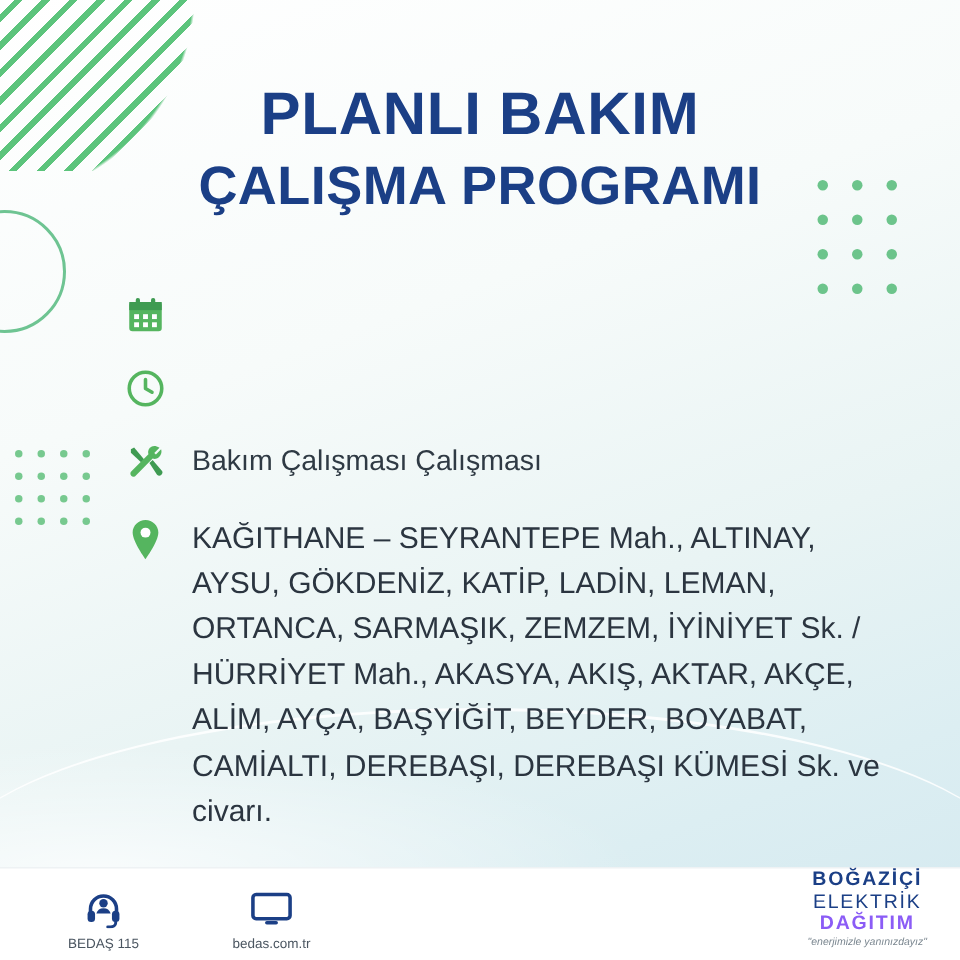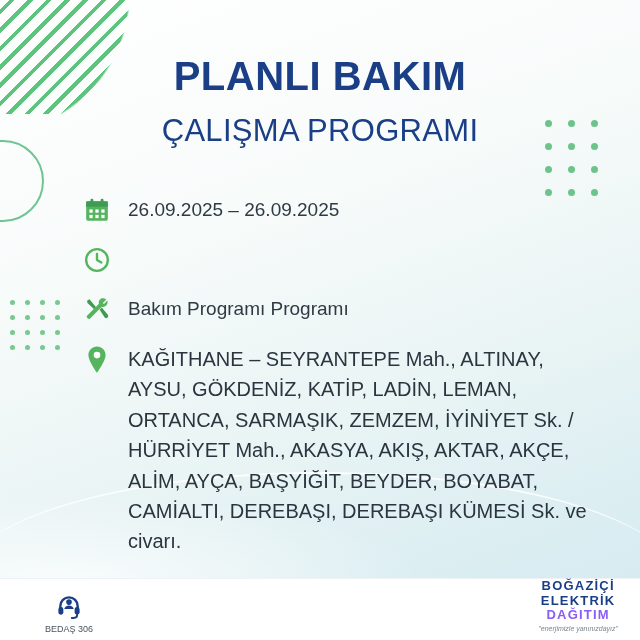--- a/index.html
+++ b/index.html
@@ -63,22 +63,22 @@
     border-radius: 50% 50% 0 0 / 100% 100% 0 0;
   }
 
   
   .title-wrap { position: absolute; top: 55px; left: 0; width: 640px; text-align: center; }
   .title-main {
     font-size: 40px; font-weight: bold; color: #1b3f86;
     letter-spacing: 0.5px; line-height: 1.05;
   }
   .title-sub {
-    margin-top: 16px;
-    font-size: 31px; font-weight: normal; color: #1b3f86;
+    margin-top: 6px;
+    font-size: 36px; font-weight: bold; color: #1b3f86;
     letter-spacing: 0.3px;
   }
 
   
   .info { position: absolute; top: 196px; left: 84px; width: 520px; }
   .row { display: flex; align-items: flex-start; margin-bottom: 22px; }
   .row .ico {
     flex: 0 0 44px; display: flex; align-items: flex-start; justify-content: flex-start;
     padding-top: 1px;
   }
@@ -98,21 +98,21 @@
   .foot-items {
     position: absolute; left: 26px; bottom: 6px;
     display: flex; align-items: flex-end; gap: 26px;
   }
   .foot-item { text-align: center; width: 86px; }
   .foot-item .fi-ico { height: 30px; display: flex; align-items: center; justify-content: center; }
   .foot-item .fi-lbl { font-size: 9px; color: #4a5560; margin-top: 3px; white-space: nowrap; }
 
   .brand { position: absolute; right: 22px; bottom: 8px; text-align: center; margin-top: 48px; }
   .brand .b1 { font-size: 13px; font-weight: bold; color: #1b3f86; letter-spacing: 1.2px; line-height: 1.12; }
-  .brand .b2 { font-size: 13px; font-weight: bold; color: #1b3f86; letter-spacing: 1.2px; line-height: 1.12; }
+  .brand .b2 { font-size: 13px; font-weight: normal; color: #1b3f86; letter-spacing: 1.2px; line-height: 1.12; }
   .brand .b3 { font-size: 13px; font-weight: bold; color: #8b5cf6; letter-spacing: 1.2px; line-height: 1.12; }
   .brand .slogan { font-size: 7px; color: #7b8790; margin-top: 2px; font-style: italic; }
 </style>
 </head>
 <body>
 
 <div class="poster">
 
   <div class="deco stripes-tl"></div>
   <div class="deco circle-left"></div>
@@ -166,41 +166,40 @@
           <rect x="6" y="1.5" width="2.6" height="5" rx="1.2" fill="#3f9b52"></rect>
           <rect x="15.4" y="1.5" width="2.6" height="5" rx="1.2" fill="#3f9b52"></rect>
           <rect x="5" y="11.5" width="3" height="3" fill="#fff"></rect>
           <rect x="10.5" y="11.5" width="3" height="3" fill="#fff"></rect>
           <rect x="16" y="11.5" width="3" height="3" fill="#fff"></rect>
           <rect x="5" y="16.5" width="3" height="3" fill="#fff"></rect>
           <rect x="10.5" y="16.5" width="3" height="3" fill="#fff"></rect>
           <rect x="16" y="16.5" width="3" height="3" fill="#fff"></rect>
         </svg>
       </div>
-      <div class="txt">26.09.2025 – 26.09.2025</div>
     </div>
 
     <div class="row">
       <div class="ico">
         <svg width="26" height="26" viewBox="0 0 24 24" aria-hidden="true">
           <circle cx="12" cy="12" r="10" fill="none" stroke="#55b55f" stroke-width="2.2"></circle>
           <path d="M12 6.5V12l4 2.3" fill="none" stroke="#55b55f" stroke-width="2.2" stroke-linecap="round" stroke-linejoin="round"></path>
         </svg>
       </div>
     </div>
 
     <div class="row">
       <div class="ico">
         <svg width="26" height="26" viewBox="0 0 24 24" aria-hidden="true">
           <path d="M3 4.2l2-1.2 6.2 7.4-1.8 1.9L3 6.3z" fill="#3f9b52"></path>
           <path d="M20.6 3.2l-3.2 3.2 1 1 3.2-3.2c.7 2-.2 3.8-1.4 4.9-1.2 1.1-2.7 1.2-3.8.8L6.1 20.3a1.9 1.9 0 1 1-2.6-2.7L13.8 7.2c-.4-1.2-.2-2.7.9-3.9C15.9 2.1 17.8 1.4 20.6 3.2z" fill="#55b55f"></path>
           <path d="M14.4 12.6l2-1.9 5.4 6.4a1.9 1.9 0 0 1-2.7 2.7z" fill="#3f9b52"></path>
         </svg>
       </div>
-      <div class="txt">Bakım Programı Programı</div>
+      <div class="txt">Bakım Çalışması Çalışması</div>
     </div>
 
     <div class="row loc">
       <div class="ico">
         <svg width="26" height="30" viewBox="0 0 24 28" aria-hidden="true">
           <path d="M12 1.5c-4.4 0-8 3.5-8 7.9 0 5.8 8 16.6 8 16.6s8-10.8 8-16.6c0-4.4-3.6-7.9-8-7.9z" fill="#55b55f"></path>
           <circle cx="12" cy="9.4" r="3.1" fill="#ffffff"></circle>
         </svg>
       </div>
       <div class="txt">KAĞITHANE – SEYRANTEPE Mah., ALTINAY, AYSU, GÖKDENİZ, KATİP, LADİN, LEMAN, ORTANCA, SARMAŞIK, ZEMZEM, İYİNİYET Sk. / HÜRRİYET Mah., AKASYA, AKIŞ, AKTAR, AKÇE, ALİM, AYÇA, BAŞYİĞİT, BEYDER, BOYABAT, CAMİALTI, DEREBAŞI, DEREBAŞI KÜMESİ Sk. ve civarı.</div>
@@ -215,23 +214,32 @@
         <div class="fi-ico">
           <svg width="26" height="26" viewBox="0 0 24 24" aria-hidden="true">
             <path d="M4 14v-2a8 8 0 0 1 16 0v2" fill="none" stroke="#1b3f86" stroke-width="2.2" stroke-linecap="round"></path>
             <rect x="2.2" y="13" width="4.6" height="7" rx="2.2" fill="#1b3f86"></rect>
             <rect x="17.2" y="13" width="4.6" height="7" rx="2.2" fill="#1b3f86"></rect>
             <path d="M19.5 20v.6c0 1.4-1.4 2.4-3.3 2.4h-1.6" fill="none" stroke="#1b3f86" stroke-width="1.8" stroke-linecap="round"></path>
             <circle cx="12" cy="8.4" r="2.6" fill="#1b3f86"></circle>
             <path d="M7.6 14.8a4.6 4.6 0 0 1 8.8 0z" fill="#1b3f86"></path>
           </svg>
         </div>
-        <div class="fi-lbl">BEDAŞ 306</div>
-      </div>
-
+        <div class="fi-lbl">BEDAŞ 115</div>
+      </div>
+
+      <div class="foot-item">
+        <div class="fi-ico">
+          <svg width="28" height="26" viewBox="0 0 26 24" aria-hidden="true">
+            <rect x="1.5" y="3" width="23" height="15" rx="2" fill="none" stroke="#1b3f86" stroke-width="2.2"></rect>
+            <rect x="9" y="19.4" width="8" height="2.2" rx="1.1" fill="#1b3f86"></rect>
+          </svg>
+        </div>
+        <div class="fi-lbl">bedas.com.tr</div>
+      </div>
 
 
     </div>
 
     <div class="brand">
       <div class="b1">BOĞAZİÇİ</div>
       <div class="b2">ELEKTRİK</div>
       <div class="b3">DAĞITIM</div>
       <div class="slogan">"enerjimizle yanınızdayız"</div>
     </div>

